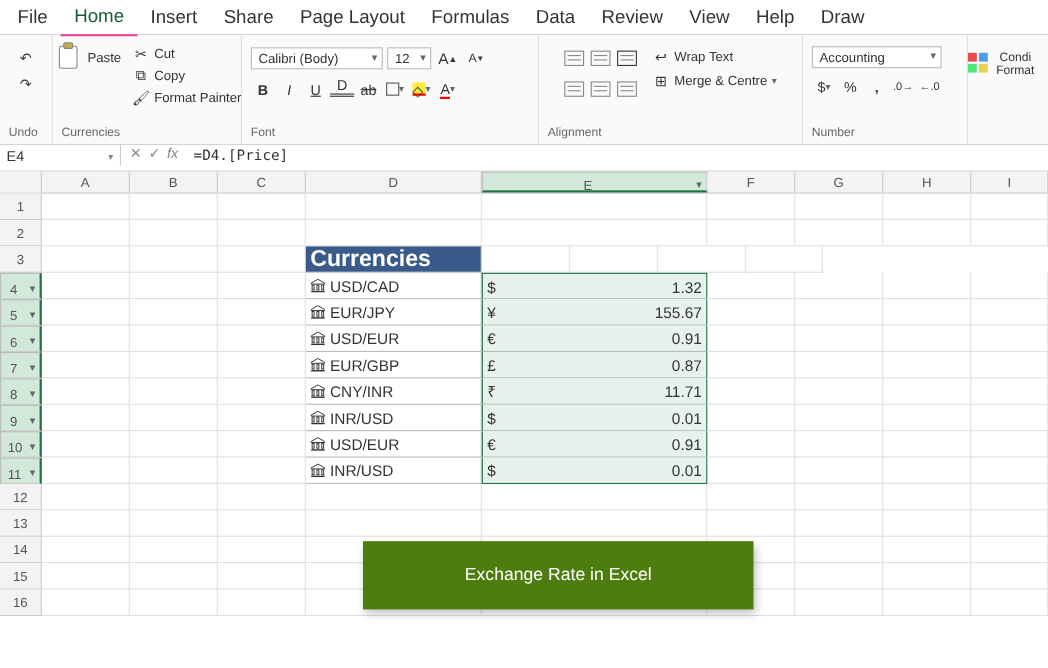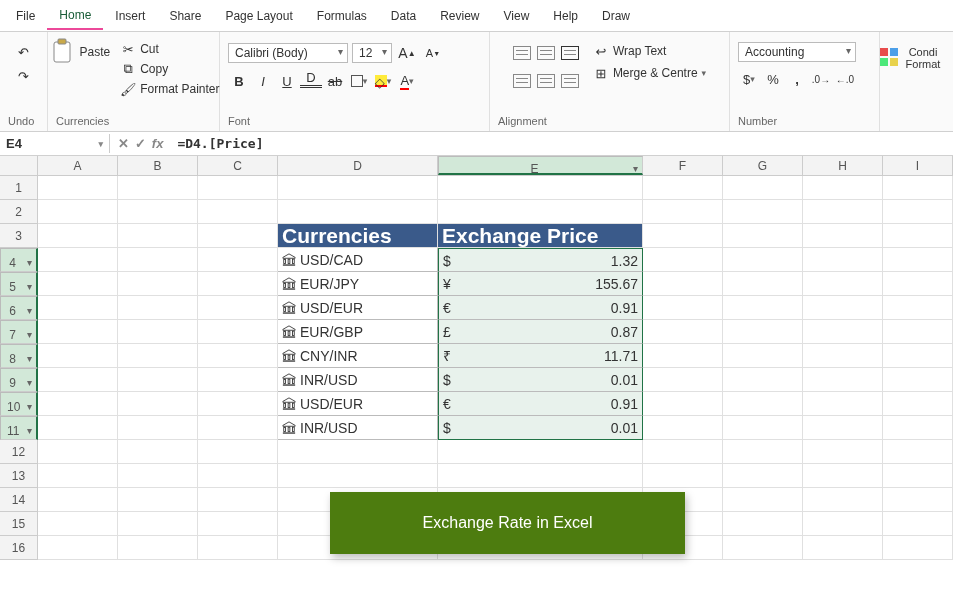--- a/index.html
+++ b/index.html
@@ -1,20 +1,20 @@
 <!DOCTYPE html>
 <html><head>
 <meta charset="utf-8">
 <style>
 * { box-sizing: border-box; margin: 0; padding: 0; font-family: 'Segoe UI', Tahoma, sans-serif; }
 body { background: #fff; width: 953px; height: 607px; overflow: hidden; font-size: 13px; color: #333; }
 
 
 .tabs { display: flex; align-items: center; height: 32px; border-bottom: 1px solid #d0d0d0; padding-left: 4px; background: #fff; }
-.tab { padding: 6px 12px; cursor: pointer; font-size: 12px; color: #333; }
+.tab { padding: 6px 12px; cursor: pointer; font-size: 17px; color: #333; }
 .tab.active { color: #185c37; border-bottom: 2px solid #ec4899; font-weight: 400; }
 
 
 .ribbon { display: flex; background: #fafafa; border-bottom: 1px solid #d0d0d0; height: 100px; }
 .rgroup { border-right: 1px solid #e0e0e0; padding: 4px 8px 0 8px; display: flex; flex-direction: column; justify-content: space-between; align-items: center; }
 .rgroup-body { display: flex; align-items: flex-start; gap: 4px; flex: 1; }
 .rgroup-label { font-size: 11px; color: #666; padding: 2px 0 4px 0; text-align: left; width: 100%; }
 .vbtn { display: flex; flex-direction: row; align-items: center; gap: 2px; padding: 2px 4px; cursor: pointer; }
 .vbtn .ic { width: 28px; height: 28px; display: flex; align-items: center; justify-content: center; }
 .vstack { display: flex; flex-direction: column; gap: 2px; }
@@ -24,21 +24,21 @@
 .sel::after { content: "▾"; position: absolute; right: 4px; top: 2px; font-size: 10px; color: #666; }
 .btnrow { display: flex; gap: 2px; }
 .fbtn { width: 22px; height: 22px; display: flex; align-items: center; justify-content: center; cursor: pointer; font-size: 13px; }
 .drop::after { content: " ▾"; font-size: 9px; color: #666; }
 .alnbox { width: 18px; height: 14px; border: 1px solid #888; display: inline-block; position: relative; }
 .alnbox::before, .alnbox::after { content: ""; position: absolute; height: 1px; background: #888; left: 2px; right: 2px; }
 .alnbox::before { top: 3px; }
 .alnbox::after { top: 7px; }
 
 
-.fbar { display: flex; align-items: center; height: 24px; border-bottom: 1px solid #d0d0d0; background: #fff; font-weight: bold; }
+.fbar { display: flex; align-items: flex-start; height: 24px; border-bottom: 1px solid #d0d0d0; background: #fff; }
 .namebox { width: 110px; border-right: 1px solid #ccc; padding: 2px 6px; font-size: 13px; display: flex; align-items: center; justify-content: space-between; }
 .fxicons { display: flex; align-items: center; gap: 6px; padding: 0 8px; color: #888; }
 .fxinput { flex: 1; padding: 2px 6px; font-family: Consolas, monospace; font-size: 13px; }
 
 
 .grid { position: relative; }
 .colheads { display: flex; height: 20px; background: #f3f3f3; border-bottom: 1px solid #ccc; }
 .corner { width: 38px; border-right: 1px solid #ccc; background: #f3f3f3; }
 .colh { border-right: 1px solid #ccc; text-align: center; font-size: 12px; color: #555; line-height: 20px; }
 .colh.sel { background: #d2e8d8; border-bottom: 2px solid #217346; }
@@ -267,21 +267,20 @@
         <div class="cell wG"></div>
         <div class="cell wH"></div>
         <div class="cell wI"></div>
       </div>
       <div class="row">
         <div class="rowh">3</div>
         <div class="cell wA"></div>
         <div class="cell wB"></div>
         <div class="cell wC"></div>
         <div class="cell wD thdr">Currencies</div>
-        <div class="cell wE thdr">Exchange Price</div>
         <div class="cell wF"></div>
         <div class="cell wG"></div>
         <div class="cell wH"></div>
         <div class="cell wI"></div>
       </div>
       <div class="row">
         <div class="rowh sel">4</div>
         <div class="cell wA"></div>
         <div class="cell wB"></div>
         <div class="cell wC"></div>

